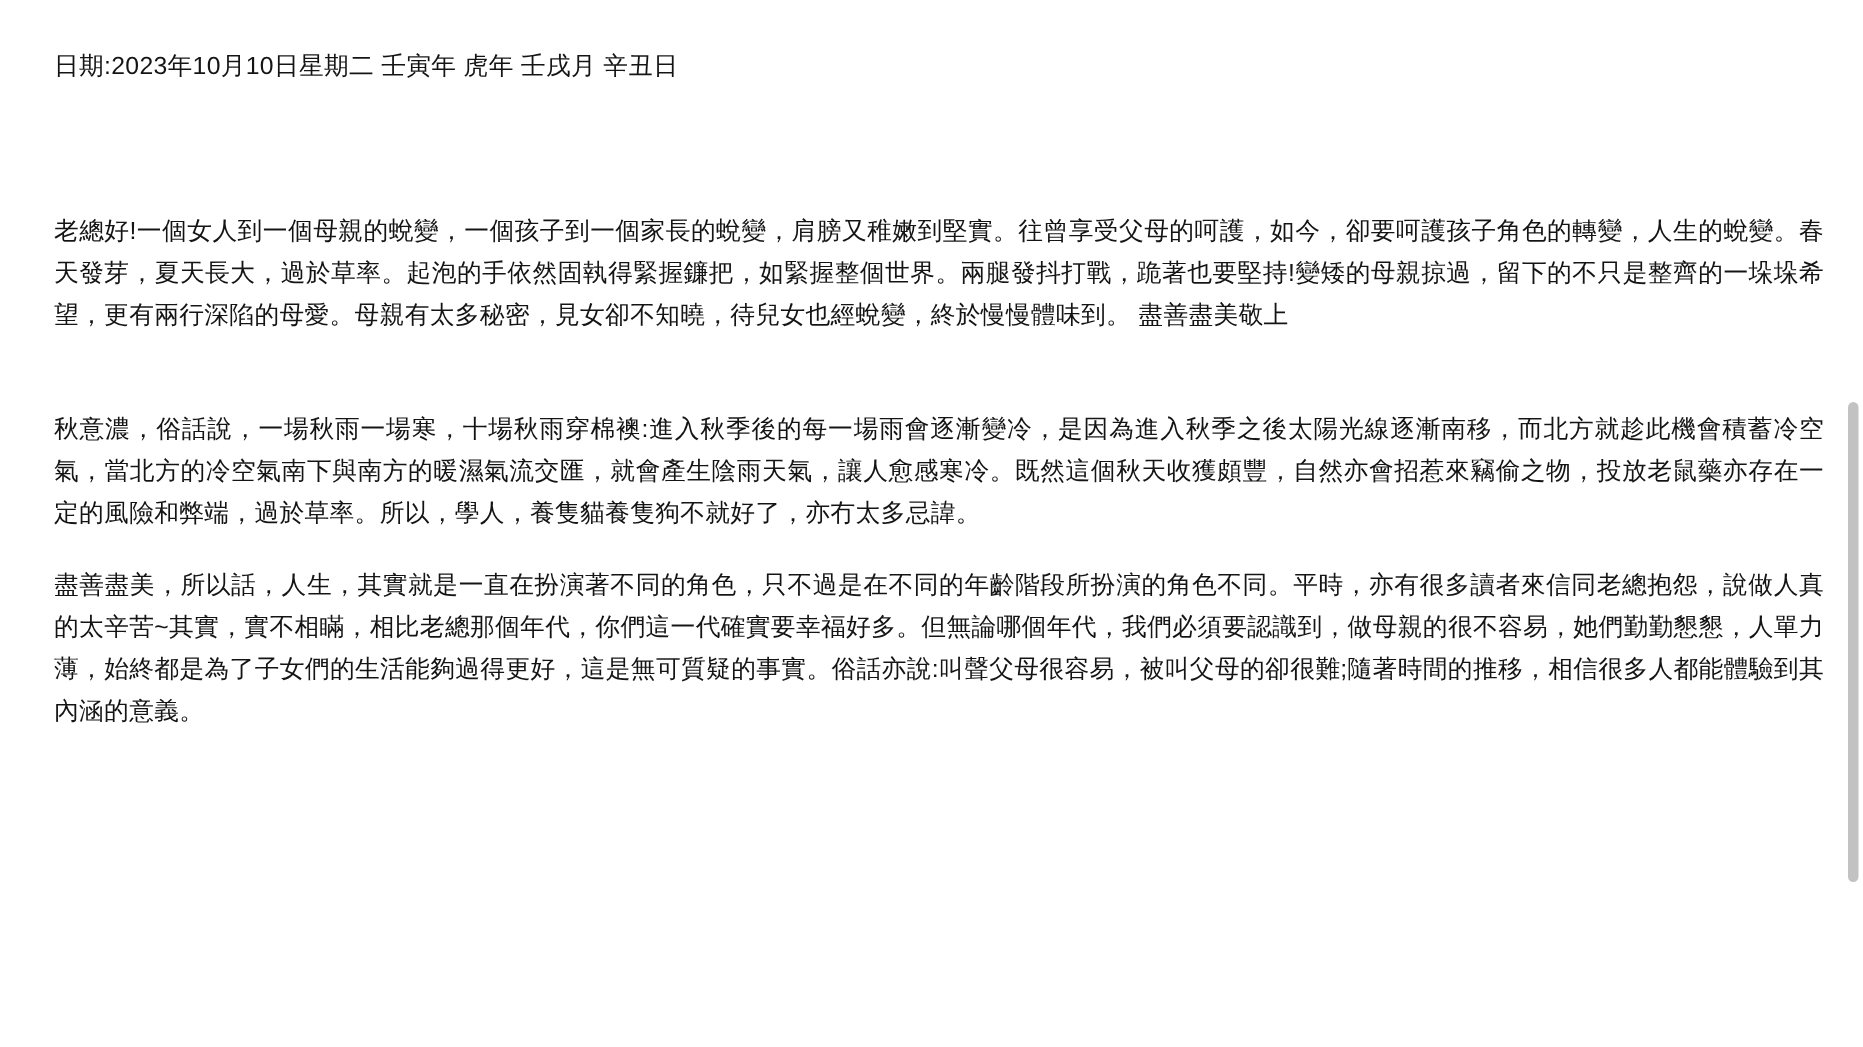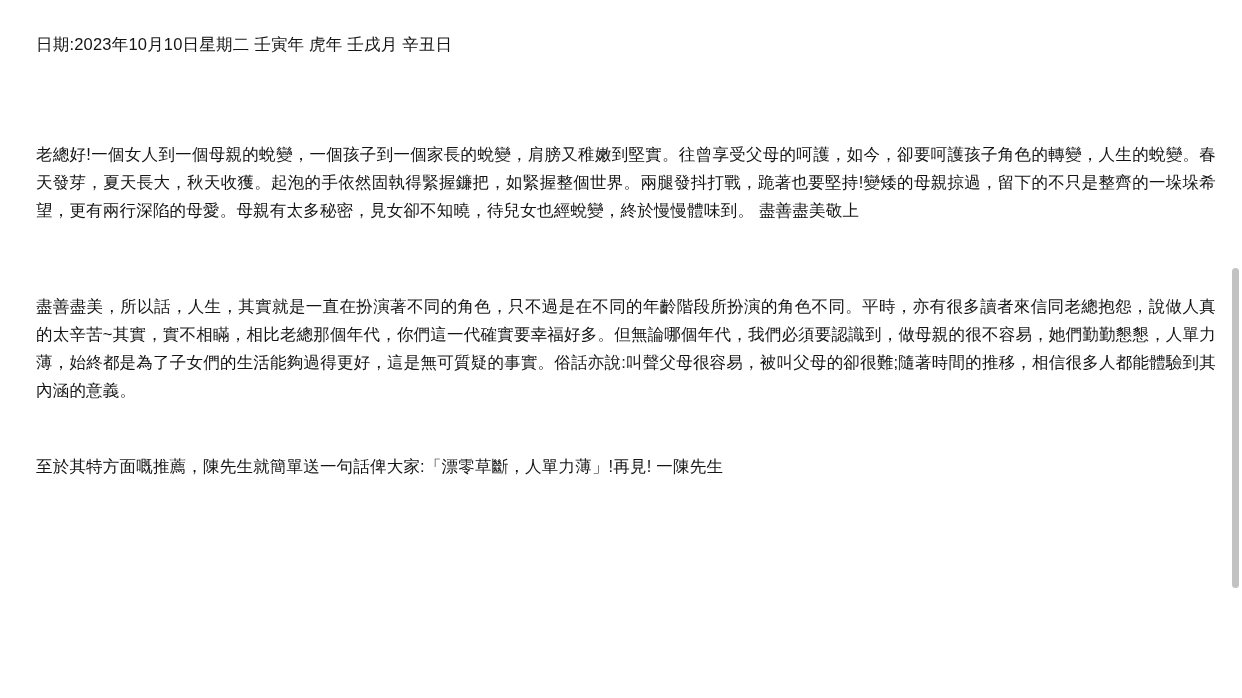--- a/index.html
+++ b/index.html
@@ -69,28 +69,28 @@
 </head>
 <body>
 
 <div class="page">
   <div class="doc">
 
     <p class="date-line">日期:2023年10月10日星期二 壬寅年 虎年 壬戌月 辛丑日</p>
 
     <div class="gap-lg"></div>
 
-    <p class="para">老總好!一個女人到一個母親的蛻變，一個孩子到一個家長的蛻變，肩膀又稚嫩到堅實。往曾享受父母的呵護，如今，卻要呵護孩子角色的轉變，人生的蛻變。春天發芽，夏天長大，秋天收獲。起泡的手依然固執得緊握鐮把，如緊握整個世界。兩腿發抖打戰，跪著也要堅持!變矮的母親掠過，留下的不只是整齊的一垛垛希望，更有兩行深陷的母愛。母親有太多秘密，見女卻不知曉，待兒女也經蛻變，終於慢慢體味到。 盡善盡美敬上</p>
+    <p class="para">老總好!一個女人到一個母親的蛻變，一個孩子到一個家長的蛻變，肩膀又稚嫩到堅實。往曾享受父母的呵護，如今，卻要呵護孩子角色的轉變，人生的蛻變。春天發芽，夏天長大，過於草率。起泡的手依然固執得緊握鐮把，如緊握整個世界。兩腿發抖打戰，跪著也要堅持!變矮的母親掠過，留下的不只是整齊的一垛垛希望，更有兩行深陷的母愛。母親有太多秘密，見女卻不知曉，待兒女也經蛻變，終於慢慢體味到。 盡善盡美敬上</p>
     <div class="gap-md"></div>
 
+    <p class="para">秋意濃，俗話說，一場秋雨一場寒，十場秋雨穿棉襖:進入秋季後的每一場雨會逐漸變冷，是因為進入秋季之後太陽光線逐漸南移，而北方就趁此機會積蓄冷空氣，當北方的冷空氣南下與南方的暖濕氣流交匯，就會產生陰雨天氣，讓人愈感寒冷。既然這個秋天收獲頗豐，自然亦會招惹來竊偷之物，投放老鼠藥亦存在一定的風險和弊端，過於草率。所以，學人，養隻貓養隻狗不就好了，亦冇太多忌諱。</p>
     <div class="gap-xs"></div>
 
     <p class="para">盡善盡美，所以話，人生，其實就是一直在扮演著不同的角色，只不過是在不同的年齡階段所扮演的角色不同。平時，亦有很多讀者來信同老總抱怨，說做人真的太辛苦~其實，實不相瞞，相比老總那個年代，你們這一代確實要幸福好多。但無論哪個年代，我們必須要認識到，做母親的很不容易，她們勤勤懇懇，人單力薄，始終都是為了子女們的生活能夠過得更好，這是無可質疑的事實。俗話亦說:叫聲父母很容易，被叫父母的卻很難;隨著時間的推移，相信很多人都能體驗到其內涵的意義。</p>
     <div class="gap-md"></div>
 
-    <p class="para">至於其特方面嘅推薦，陳先生就簡單送一句話俾大家:「漂零草斷，人單力薄」!再見! 一陳先生</p>
 
   </div>
 </div>
 
 <div class="scrollbar-track">
   <div class="scrollbar-thumb" style="background: rgb(194, 194, 194);"></div>
 </div>
 
 </body></html>

